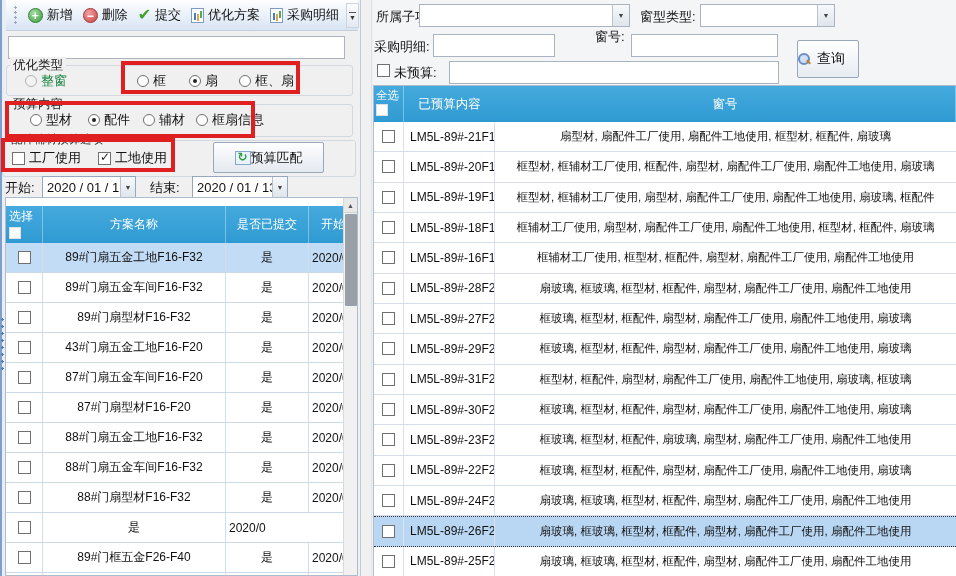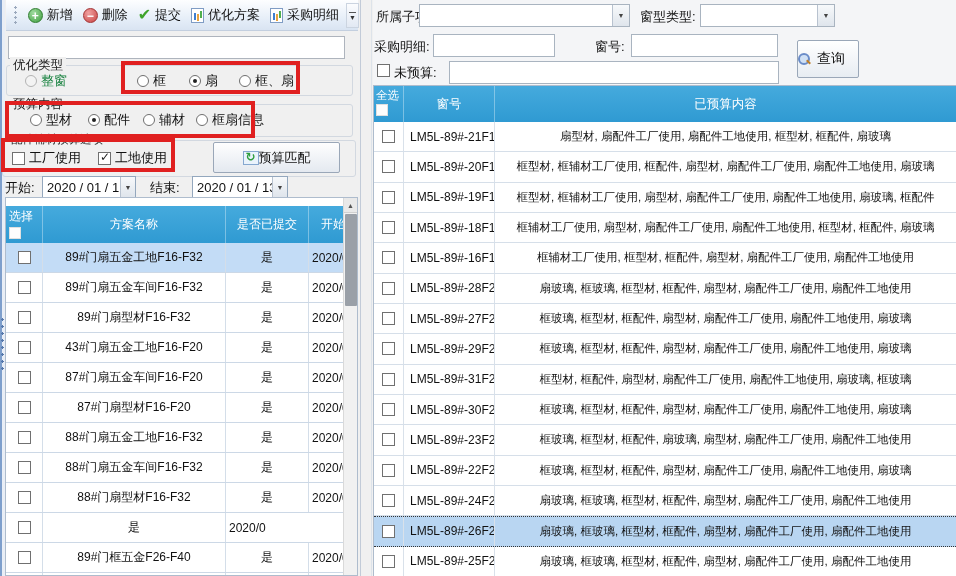--- a/index.html
+++ b/index.html
@@ -70,21 +70,21 @@
   #optimize-row .opt-item:nth-child(3){ margin-left:23px; }
   #optimize-row .opt-item:nth-child(4){ margin-left:21px; }
   #budget-row .opt-item { display:flex; align-items:center; }
   #budget-row .opt-item:nth-child(1){ margin-left:24px; }
   #budget-row .opt-item:nth-child(2){ margin-left:16px; }
   #budget-row .opt-item:nth-child(3){ margin-left:13px; }
   #budget-row .opt-item:nth-child(4){ margin-left:11px; }
   #usage-row .opt-item { display:flex; align-items:center; }
   #usage-row .opt-item:nth-child(1){ margin-left:10px; }
   #usage-row .opt-item:nth-child(2){ margin-left:17px; }
-  .match-btn { position:absolute; left:213px; top:142px; width:127px; height:31px;
+  .match-btn { position:absolute; left:213px; top:142px; width:111px; height:31px;
     background:linear-gradient(#fefefe,#e4e9f0); border:1px solid #9aa7b8; border-radius:2px;
     display:flex; align-items:center; justify-content:center; gap:0; font-size:13px; }
   .ic-match { width:16px; height:14px; background:#eaf3fc; border:1px solid #86a8d0; position:relative; }
   .ic-match::after { content:"↻"; position:absolute; left:2px; top:-2px; font-size:12px; color:#2f9e3f; font-weight:bold; }
   .date-label { position:absolute; font-size:13px; top:179px; }
   .lbl-start { left:5px; } .lbl-end { left:150px; }
   .datebox { position:absolute; top:176px; height:22px; border:1px solid #93a7bd; background:#fff;
     display:flex; align-items:center; }
   .db-start { left:42px; width:94px; } .db-end { left:192px; width:96px; }
   .datebox .dval { flex:1; font-size:13px; padding-left:4px; white-space:nowrap; overflow:hidden; }
@@ -385,39 +385,39 @@
     <span class="carrow">▼</span>
   </div>
   <div class="flabel" style="left:267px;top:8px;">窗型类型:</div>
   <div class="combo" style="left:327px;top:4px;width:135px;">
     <span class="cval"></span>
     <span class="carrow">▼</span>
   </div>
 
   <div class="flabel" style="left:1px;top:38px;">采购明细:</div>
   <input class="finput" style="left: 60px; top: 34px; width: 122px;" value="">
-  <div class="flabel" style="left:222px;top:38px;">窗号:</div>
+  <div class="flabel" style="left:222px;top:28px;">窗号:</div>
   <input class="finput" style="left: 258px; top: 34px; width: 147px;" value="">
   <div class="query-btn">
     <span class="ic-mag"></span>
     <span>查询</span>
   </div>
 
   <span class="cb" style="position:absolute;left:4px;top:64px;"></span>
   <div class="flabel" style="left:21px;top:64px;">未预算:</div>
   <input class="finput" style="left: 76px; top: 61px; width: 330px;" value="">
 
   <div class="rtable">
     <div class="rhead thead">
       <div class="hc hc-sel vline">
         <span>全选</span>
         <span class="hcb"></span>
       </div>
+      <div class="hc">已预算内容</div>
       <div class="hc vline">窗号</div>
-      <div class="hc">已预算内容</div>
     </div>
     <div id="right-tbody">
         <div class="rrow">
           <div class="rc rc-cb">
             <span class="cb" style="margin-right: 0px;"></span>
           </div>
           <div class="rc rc-no">LM5L-89#-21F19</div>
           <div class="rc rc-content">扇型材, 扇配件工厂使用, 扇配件工地使用, 框型材, 框配件, 扇玻璃</div>
         </div>
         <div class="rrow">

